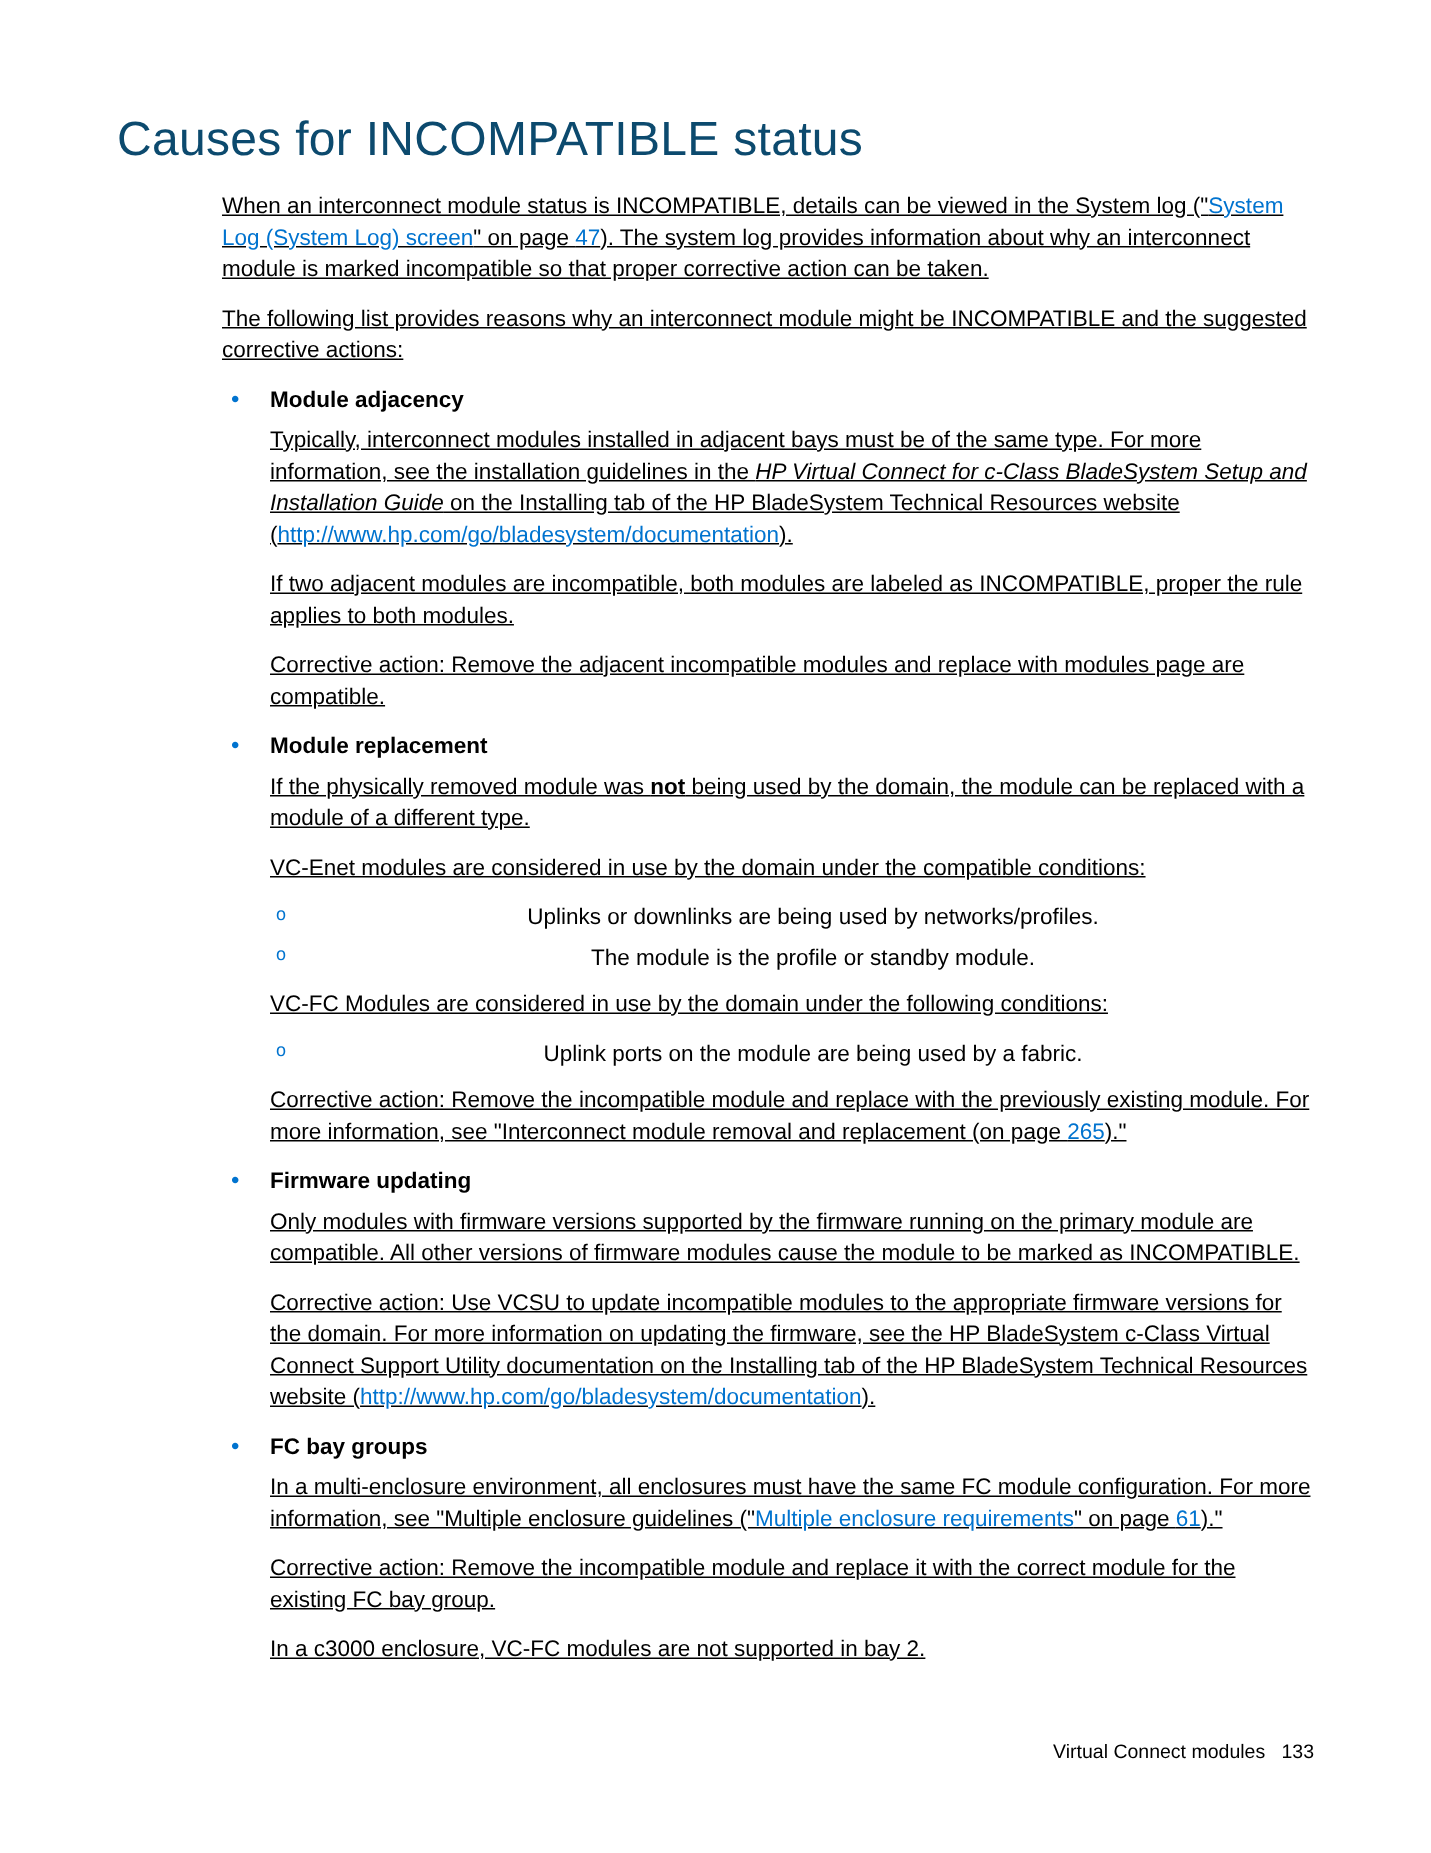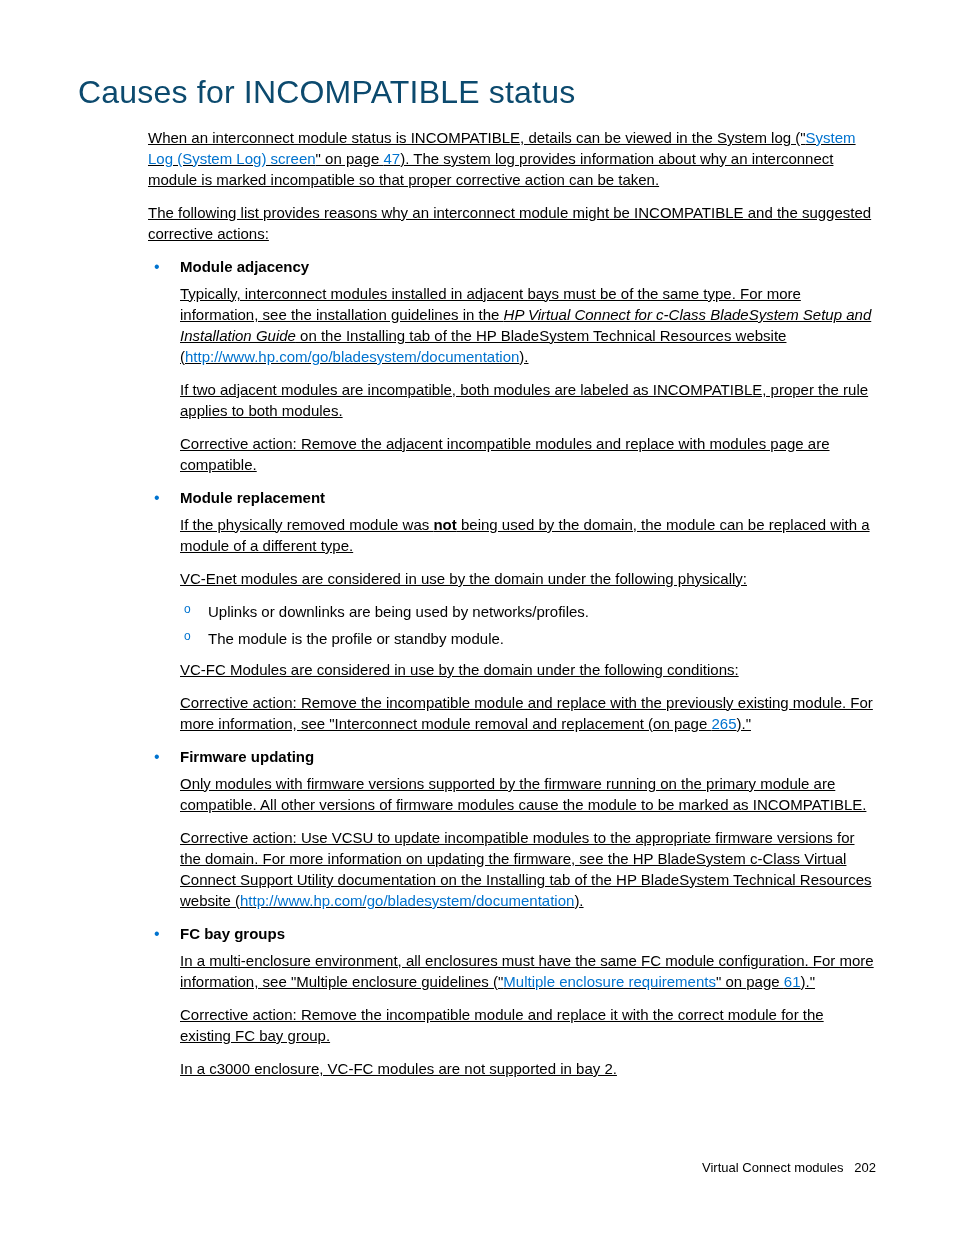--- a/index.html
+++ b/index.html
@@ -61,20 +61,21 @@
   }
   .sub-list {
     list-style: none;
     padding: 0;
     margin: 0 0 10px 0;
   }
   .sub-list > li {
     position: relative;
     padding-left: 28px;
     margin-bottom: 6px;
+    text-align: center;
   }
   .sub-list > li::before {
     content: "o";
     position: absolute;
     left: 4px;
     top: 0;
     color: #0073cf;
     font-size: 12px;
   }
   .italic { font-style: italic; }
@@ -110,27 +111,28 @@
         </p>
         <p>If two adjacent modules are incompatible, both modules are labeled as INCOMPATIBLE, proper the rule applies to both modules.</p>
         <p>Corrective action: Remove the adjacent incompatible modules and replace with modules page are compatible.</p>
       </li>
 
       <li>
         <span class="bullet-title">Module replacement</span>
         <p>
           <span>If the physically removed module was </span><span class="bold">not</span><span> being used by the domain, the module can be replaced with a module of a different type.</span>
         </p>
-        <p>VC-Enet modules are considered in use by the domain under the following physically:</p>
+        <p>VC-Enet modules are considered in use by the domain under the compatible conditions:</p>
         <ul class="sub-list">
           <li>Uplinks or downlinks are being used by networks/profiles.</li>
           <li>The module is the profile or standby module.</li>
         </ul>
         <p>VC-FC Modules are considered in use by the domain under the following conditions:</p>
         <ul class="sub-list">
+          <li>Uplink ports on the module are being used by a fabric.</li>
         </ul>
         <p>
           <span>Corrective action: Remove the incompatible module and replace with the previously existing module. For more information, see "Interconnect module removal and replacement (on page </span><a href="#">265</a><span>)."</span>
         </p>
       </li>
 
       <li>
         <span class="bullet-title">Firmware updating</span>
         <p>Only modules with firmware versions supported by the firmware running on the primary module are compatible. All other versions of firmware modules cause the module to be marked as INCOMPATIBLE.</p>
         <p>
@@ -144,16 +146,16 @@
           <span>In a multi-enclosure environment, all enclosures must have the same FC module configuration. For more information, see "Multiple enclosure guidelines ("</span><a href="#">Multiple enclosure requirements</a><span>" on page </span><a href="#">61</a><span>)."</span>
         </p>
         <p>Corrective action: Remove the incompatible module and replace it with the correct module for the existing FC bay group.</p>
         <p>In a c3000 enclosure, VC-FC modules are not supported in bay 2.</p>
       </li>
 
     </ul>
   </div>
 
   <div class="footer">
-    <span>Virtual Connect modules</span>&nbsp;&nbsp;&nbsp;<span>202</span>
+    <span>Virtual Connect modules</span>&nbsp;&nbsp;&nbsp;<span>133</span>
   </div>
 
 </div>
 
 </body></html>

